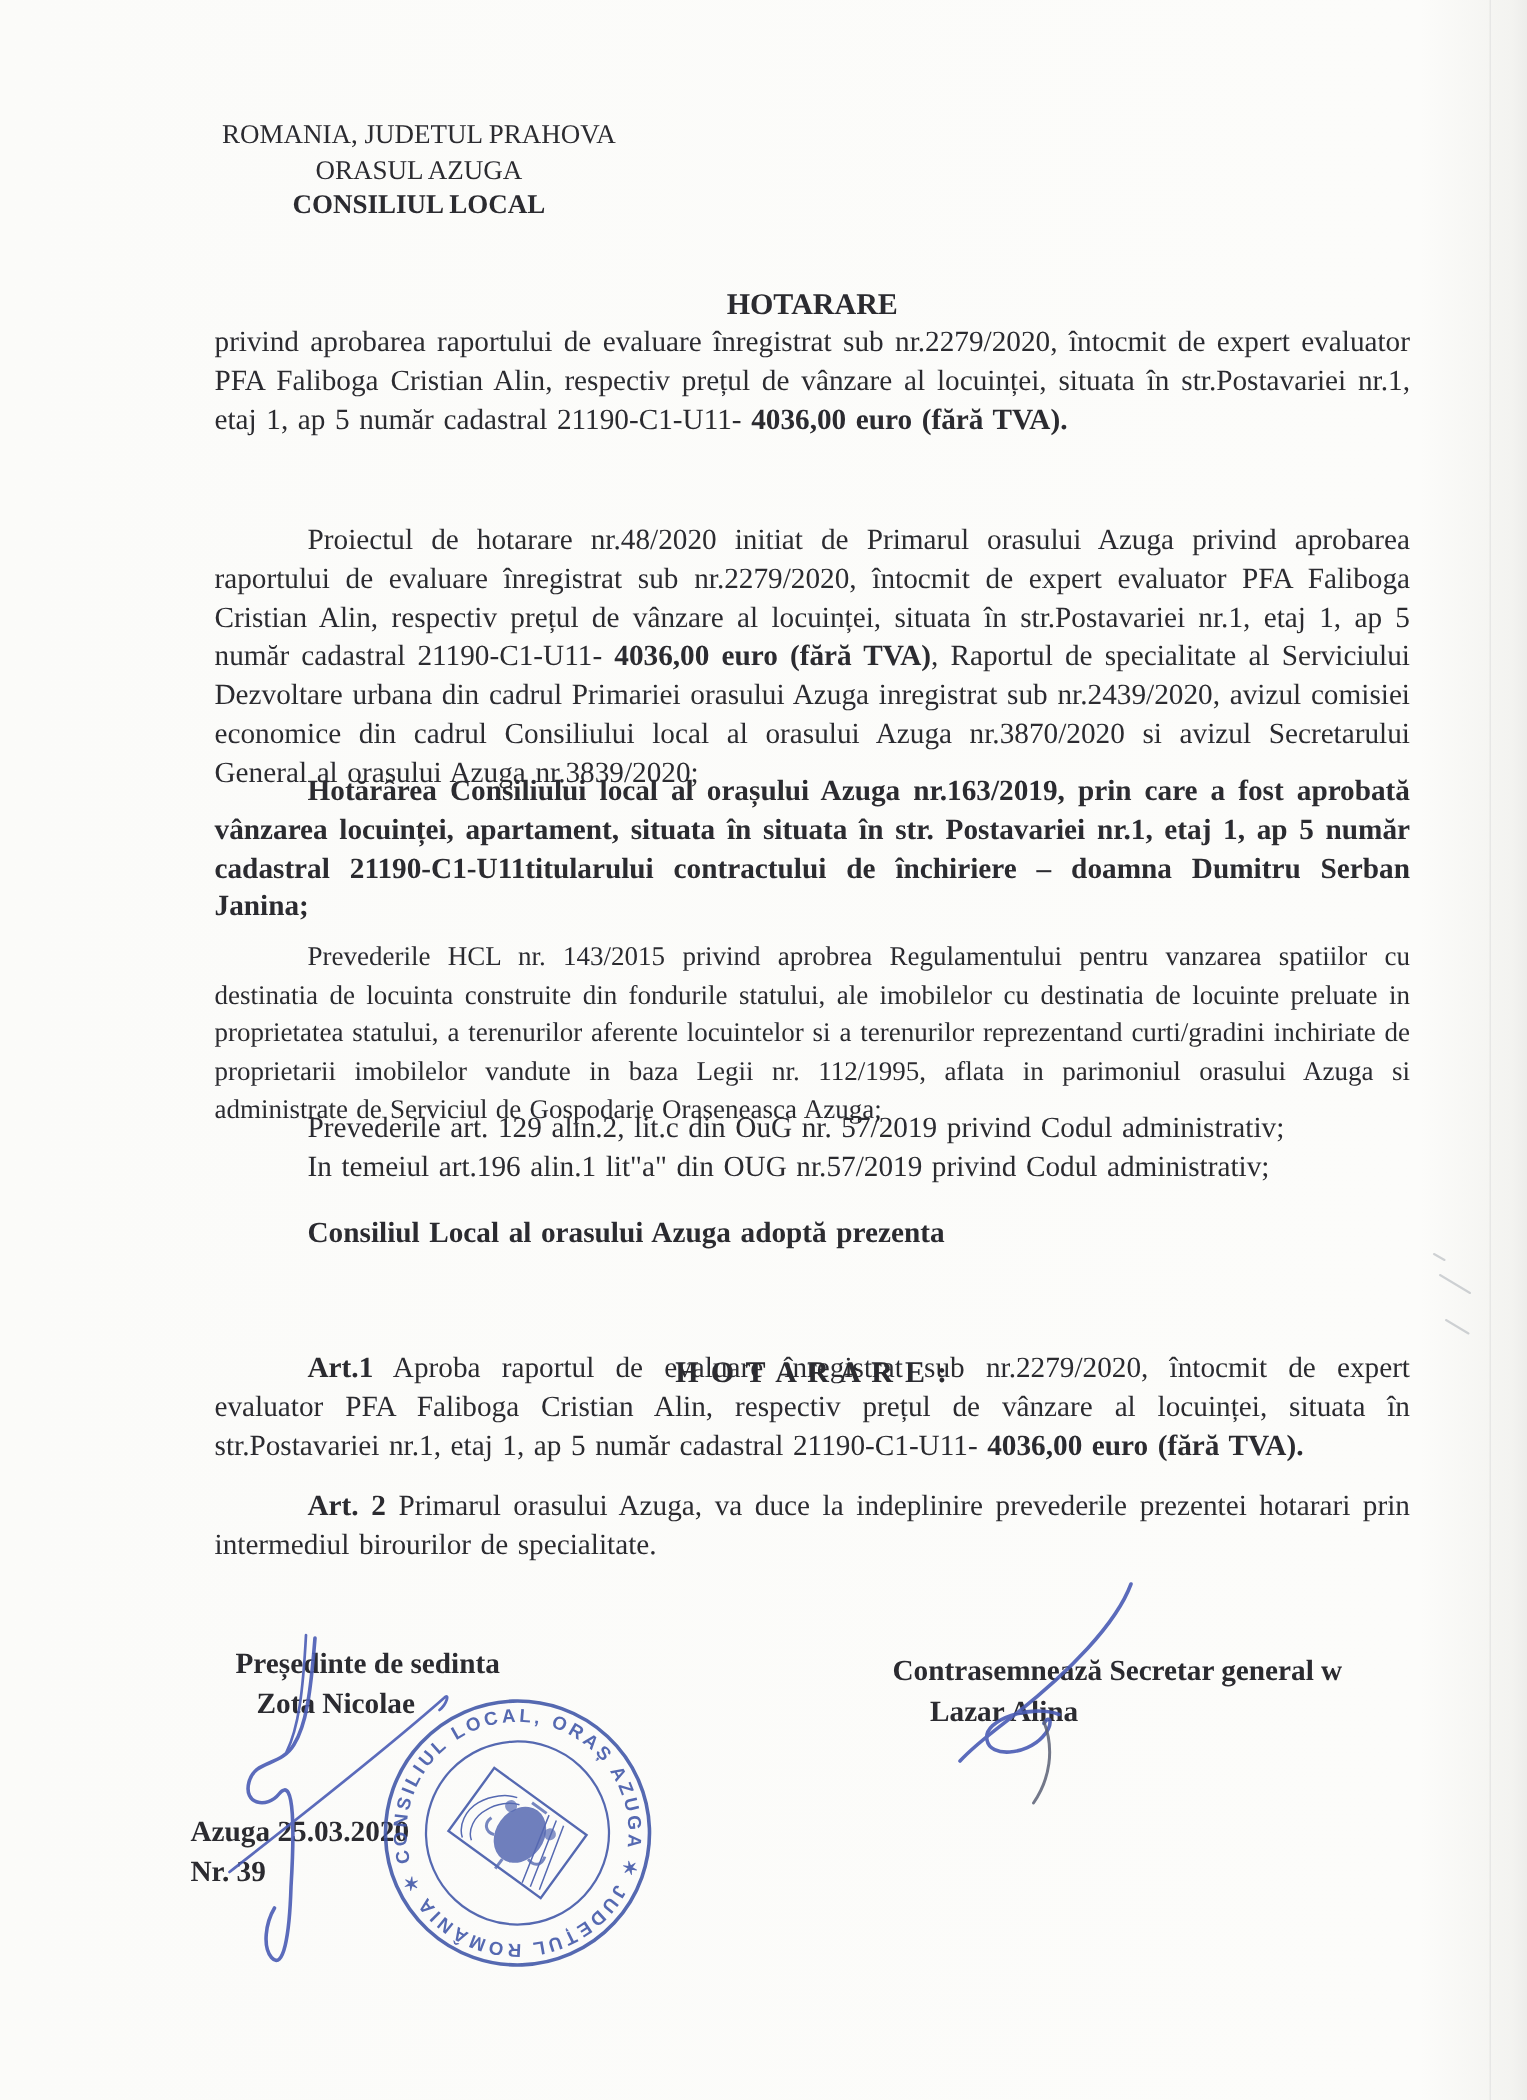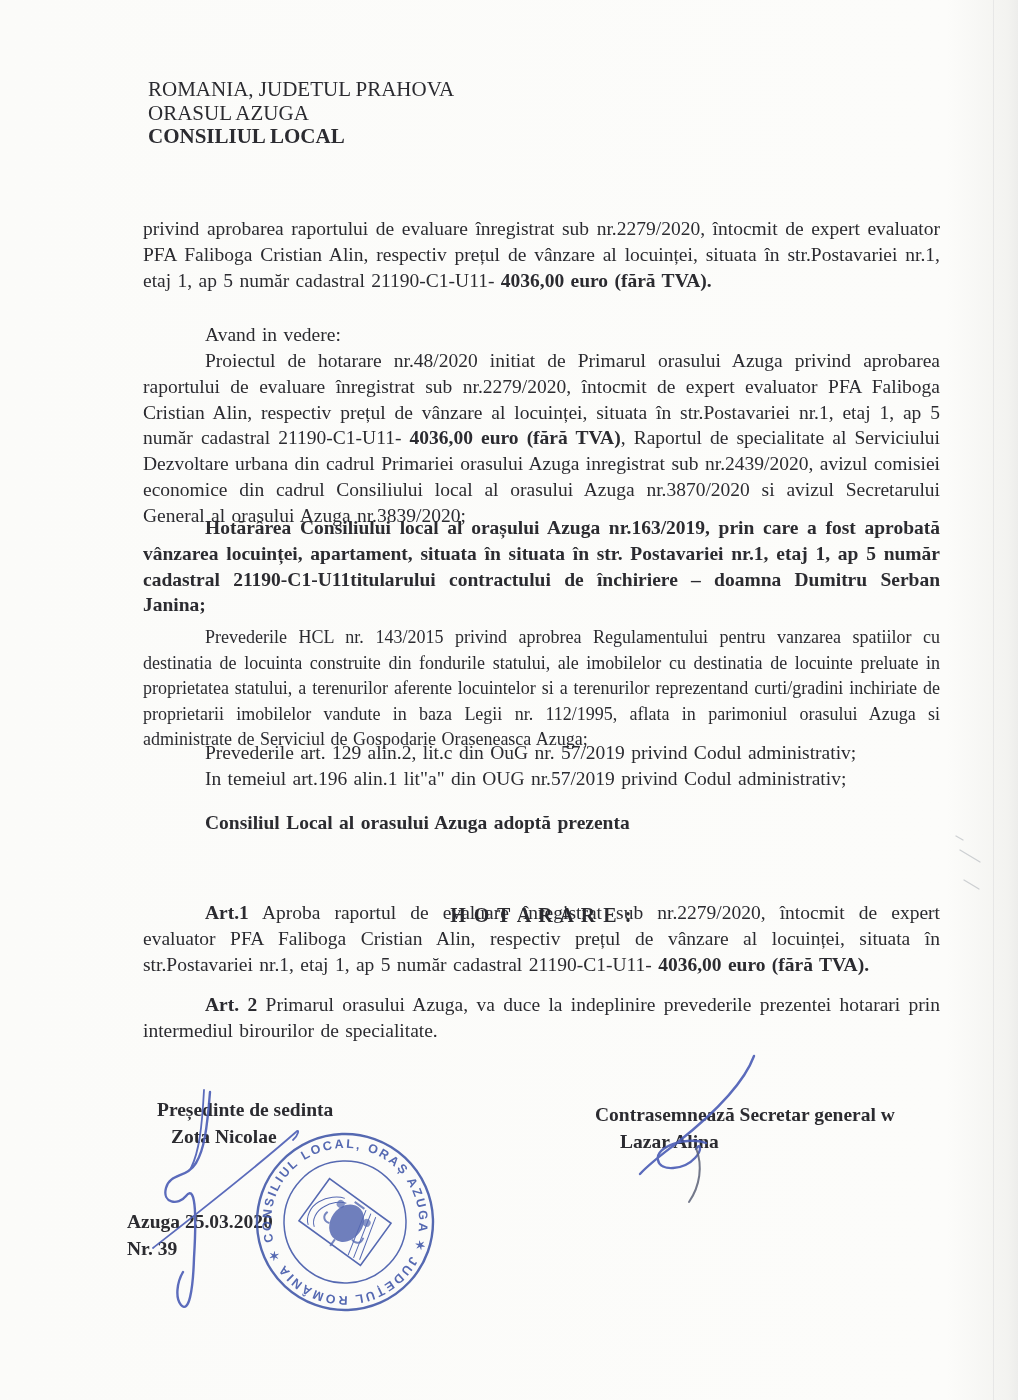--- a/index.html
+++ b/index.html
@@ -15,44 +15,44 @@
   }
   .scan-line{position:absolute;top:0;bottom:0;width:1px;background:rgba(80,80,85,.08);}
   .abs{position:absolute;}
   .col{left:143px;width:797px;}
   .body-text{font-size:19.5px;line-height:25.8px;text-align:justify;word-spacing:1.5px;}
   .small-text{font-size:18px;line-height:25.6px;text-align:justify;word-spacing:1px;}
   .indent{text-indent:62px;}
   .noj{text-align:left;}
   .b{font-weight:bold;}
   .center{text-align:center;}
-  .letterhead{font-size:21px;line-height:23.5px;}
+  .letterhead{font-size:18px;line-height:23.5px;text-align:center;}
   .heading{font-size:20px;font-weight:bold;}
   .spaced{letter-spacing:1.5px;}
   .sig-block{font-size:19.5px;line-height:27px;font-weight:bold;}
   .pen-layer{position:absolute;left:0;top:0;pointer-events:none;}
   .stamp-wrap{position:absolute;left:249px;top:1126px;width:192px;height:192px;opacity:.88;}
 </style>
 </head>
 <body>
 
 <div class="page">
 
   <div class="scan-line" style="left:993px;"></div>
 
   <div class="abs letterhead" style="left:148px;top:78px;">
     <div>ROMANIA, JUDETUL PRAHOVA</div>
     <div>ORASUL  AZUGA</div>
     <div class="b">CONSILIUL LOCAL</div>
   </div>
 
+  <div class="abs col center heading" style="top:192px;">HOTARARE</div>
 
   <div class="abs col body-text" style="top:216px;"><span>privind aprobarea raportului de evaluare înregistrat sub nr.2279/2020, întocmit de expert evaluator PFA Faliboga Cristian Alin, respectiv  prețul de vânzare al locuinței,  situata  în str.Postavariei nr.1, etaj 1, ap 5 număr cadastral  21190-C1-U11- </span><span class="b">4036,00 euro (fără TVA).</span></div>
 
-  <div class="abs col body-text indent noj" style="top:322px;">Avand in vedere:</div>
 
   <div class="abs col body-text indent" style="top:348px;"><span>Proiectul de hotarare nr.48/2020 initiat de Primarul orasului Azuga privind aprobarea raportului de evaluare înregistrat sub nr.2279/2020, întocmit de expert evaluator PFA Faliboga Cristian Alin, respectiv  prețul de vânzare al locuinței,  situata  în str.Postavariei nr.1, etaj 1, ap 5 număr cadastral  21190-C1-U11- </span><span class="b">4036,00 euro (fără TVA)</span><span>, Raportul de specialitate  al Serviciului Dezvoltare urbana din cadrul Primariei orasului Azuga inregistrat sub nr.2439/2020, avizul comisiei economice din cadrul Consiliului local al orasului Azuga nr.3870/2020 si avizul Secretarului General al orasului Azuga nr.3839/2020;</span></div>
 
   <div class="abs col body-text indent" style="top:515px;font-weight:bold;">Hotărârea Consiliului local al orașului Azuga nr.163/2019, prin care  a fost aprobată vânzarea locuinței,  apartament,  situata  în situata  în str. Postavariei nr.1, etaj 1, ap 5 număr cadastral  21190-C1-U11titularului contractului de închiriere – doamna Dumitru Serban Janina;</div>
 
 
   <div class="abs col small-text indent" style="top:625px;">Prevederile HCL nr. 143/2015 privind aprobrea Regulamentului pentru vanzarea spatiilor cu destinatia de locuinta construite din fondurile statului, ale imobilelor cu destinatia de locuinte preluate in proprietatea statului, a terenurilor aferente locuintelor si a terenurilor reprezentand curti/gradini inchiriate de proprietarii imobilelor vandute in baza Legii nr. 112/1995, aflata in parimoniul orasului Azuga si administrate de Serviciul de Gospodarie Oraseneasca Azuga;</div>
 
   <div class="abs col body-text indent noj" style="top:740px;">Prevederile art. 129 alin.2, lit.c din OuG nr. 57/2019 privind Codul administrativ;</div>
 

